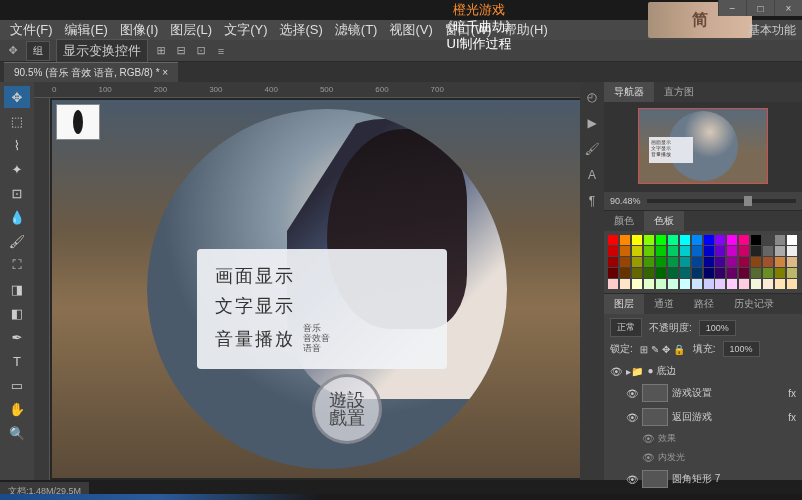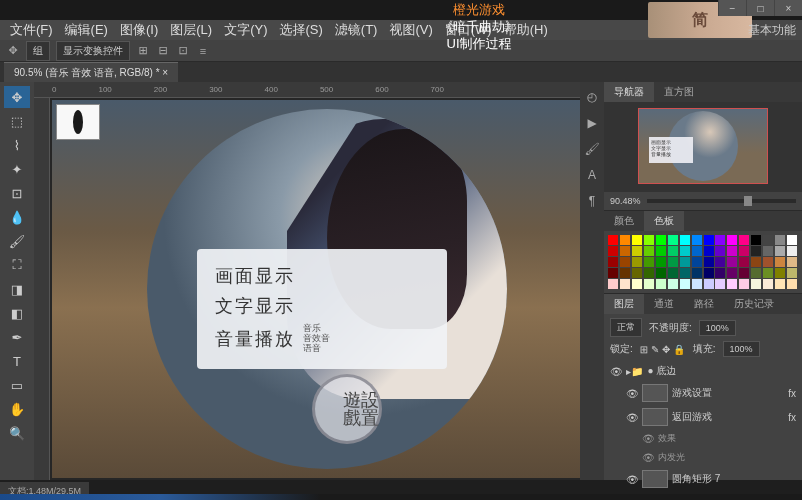--- a/index.html
+++ b/index.html
@@ -20,21 +20,21 @@
 .ruler-h{height:16px;background:#3a3a3a;border-bottom:1px solid #555;font-size:8px;color:#999;display:flex;align-items:center;padding-left:18px;gap:42px}
 .ruler-v{position:absolute;left:0;top:16px;width:16px;height:100%;background:#3a3a3a;border-right:1px solid #555}
 .canvas{position:absolute;left:18px;top:18px;right:2px;bottom:2px;background:linear-gradient(180deg,#4a5a6a 0%,#6b5a45 35%,#8a7050 55%,#5a4a38 100%);overflow:hidden}
 .circle{position:absolute;left:50%;top:50%;transform:translate(-50%,-50%);width:360px;height:360px;border-radius:50%;background:radial-gradient(circle at 60% 30%,#e8d8c8 0%,#8a9aa8 25%,#4a5a6a 60%);overflow:hidden}
 .character{position:absolute;right:-20px;top:10px;width:240px;height:280px;background:linear-gradient(135deg,#2a2a3a 20%,#4a5a7a 40%,#e8e0d8 70%);clip-path:polygon(30% 0,100% 0,100% 100%,0 100%,0 40%);border-radius:40% 10% 20% 30%}
 .hair{position:absolute;right:40px;top:20px;width:140px;height:200px;background:linear-gradient(170deg,#1a1518 0%,#2a2025 60%,#3a2a30 100%);border-radius:60% 40% 30% 50%}
 .menu-panel{position:absolute;left:50px;top:140px;width:250px;height:120px;background:rgba(240,242,245,0.92);border-radius:4px;padding:12px 18px;display:flex;flex-direction:column;justify-content:space-around}
 .menu-panel .row{display:flex;align-items:center;gap:8px}
 .menu-panel .lbl{font-size:18px;color:#333;font-weight:400;letter-spacing:2px}
 .menu-panel .sub{font-size:9px;color:#555;line-height:1.1}
-.seal{position:absolute;left:165px;bottom:25px;width:70px;height:70px;border-radius:50%;background:rgba(230,230,235,0.7);border:3px solid rgba(100,100,110,0.6);display:flex;align-items:flex-end;justify-content:center;font-size:18px;color:#444;flex-direction:column;line-height:1}
+.seal{position:absolute;left:165px;bottom:25px;width:70px;height:70px;border-radius:50%;background:rgba(230,230,235,0.7);border:3px solid rgba(100,100,110,0.6);display:flex;align-items:center;justify-content:center;font-size:18px;color:#444;flex-direction:column;line-height:1}
 .brush-preview{position:absolute;left:4px;top:4px;width:44px;height:36px;background:#f8f8f8;border:1px solid #888;display:flex;align-items:center;justify-content:center}
 .brush-preview::after{content:"";width:10px;height:24px;background:#1a1a1a;border-radius:50%}
 .panels{width:198px;background:#424242;display:flex;flex-direction:column}
 .pstrip{width:24px;background:#383838;position:absolute;right:198px;top:82px;height:calc(100% - 102px);display:flex;flex-direction:column;align-items:center;padding-top:6px;gap:8px}
 .pstrip .pi{width:18px;height:18px;color:#aaa;font-size:12px;display:flex;align-items:center;justify-content:center}
 .panel{border-bottom:1px solid #2a2a2a}
 .ptabs{height:20px;display:flex;background:#383838}
 .ptab{padding:3px 10px;font-size:10px;color:#aaa}
 .ptab.active{background:#4a4a4a;color:#ddd}
 .nav-thumb{height:90px;background:#333;padding:6px;position:relative}
@@ -89,21 +89,21 @@
   <span>选择(S)</span>
   <span>滤镜(T)</span>
   <span>视图(V)</span>
   <span>窗口(W)</span>
   <span>帮助(H)</span>
 </div>
 
 <div class="optbar">
   <span class="icon">✥</span>
   <span class="sel">组</span>
-  <span class="sel" style="font-size:10px">显示变换控件</span>
+  <span class="sel" style="font-size:13px">显示变换控件</span>
   <span class="icon">⊞</span>
   <span class="icon">⊟</span>
   <span class="icon">⊡</span>
   <span class="icon">≡</span>
 </div>
 
 <div class="tabstrip">
   <div class="tab">90.5% (音乐 音效 语音, RGB/8) * ×</div>
 </div>
 

